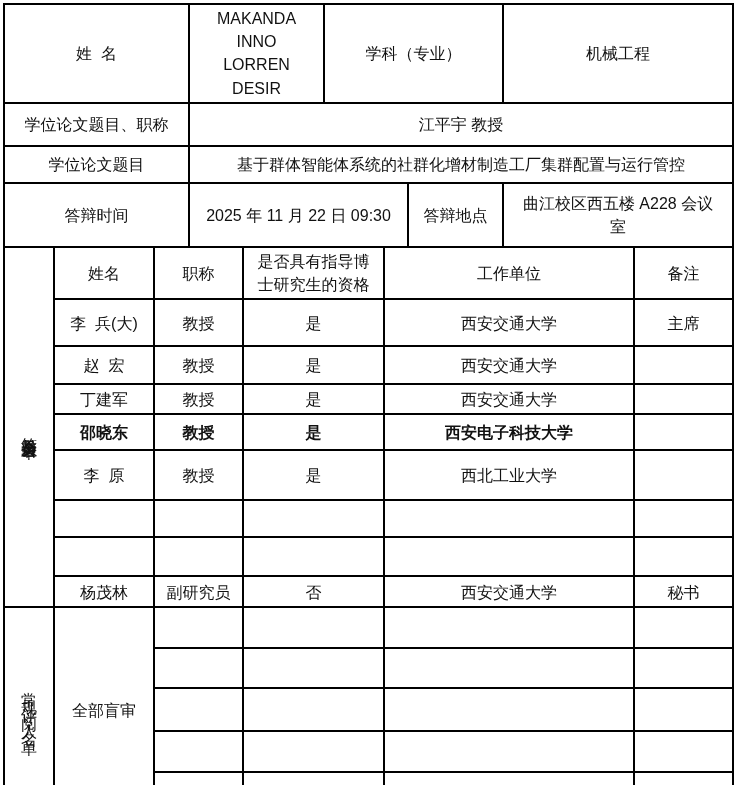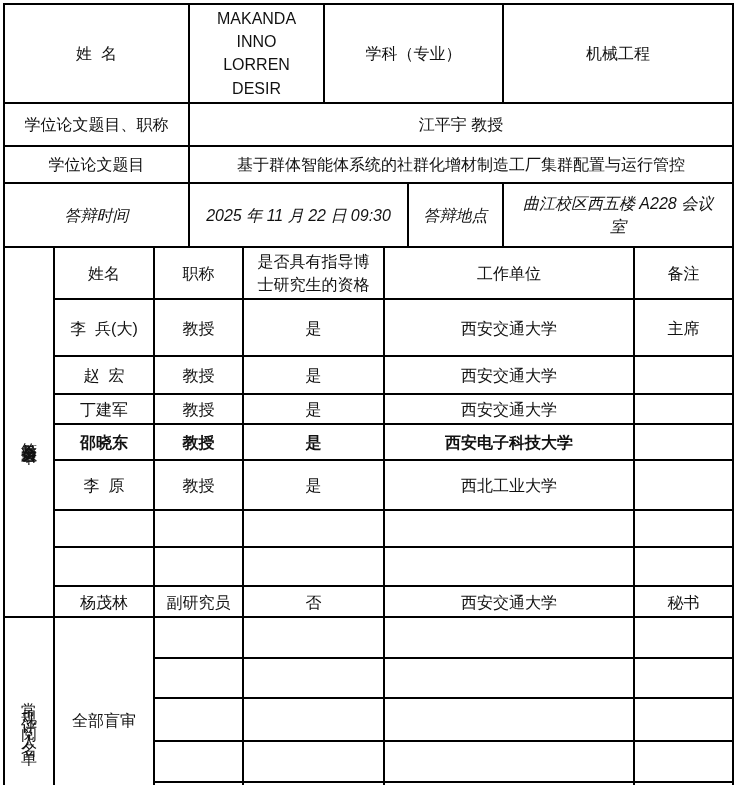--- a/index.html
+++ b/index.html
@@ -45,23 +45,23 @@
     display: inline-block;
     line-height: 1;
     font-size: 16px;
   }
   .vtight { letter-spacing: 1px; }
   .vloose { letter-spacing: 8px; }
   
   .r1  { height: 69px; }
   .r2  { height: 43px; }
   .r3  { height: 37px; }
-  .r4  { height: 64px; font-style: italic; }
+  .r4  { height: 64px; }
   .r5  { height: 47px; padding-left: 23px; }
-  .r6  { height: 57px; }
+  .r6  { height: 47px; }
   .r7  { height: 38px; margin-top: 40px; }
   .r8  { height: 26px; }
   .r9  { height: 36px; font-weight: bold; }
   .r10 { height: 50px; }
   .r11 { height: 37px; }
   .r12 { height: 39px; }
   .r13 { height: 24px; }
   .r14 { height: 41px; }
   .r15 { height: 40px; }
   .r16 { height: 43px; }

